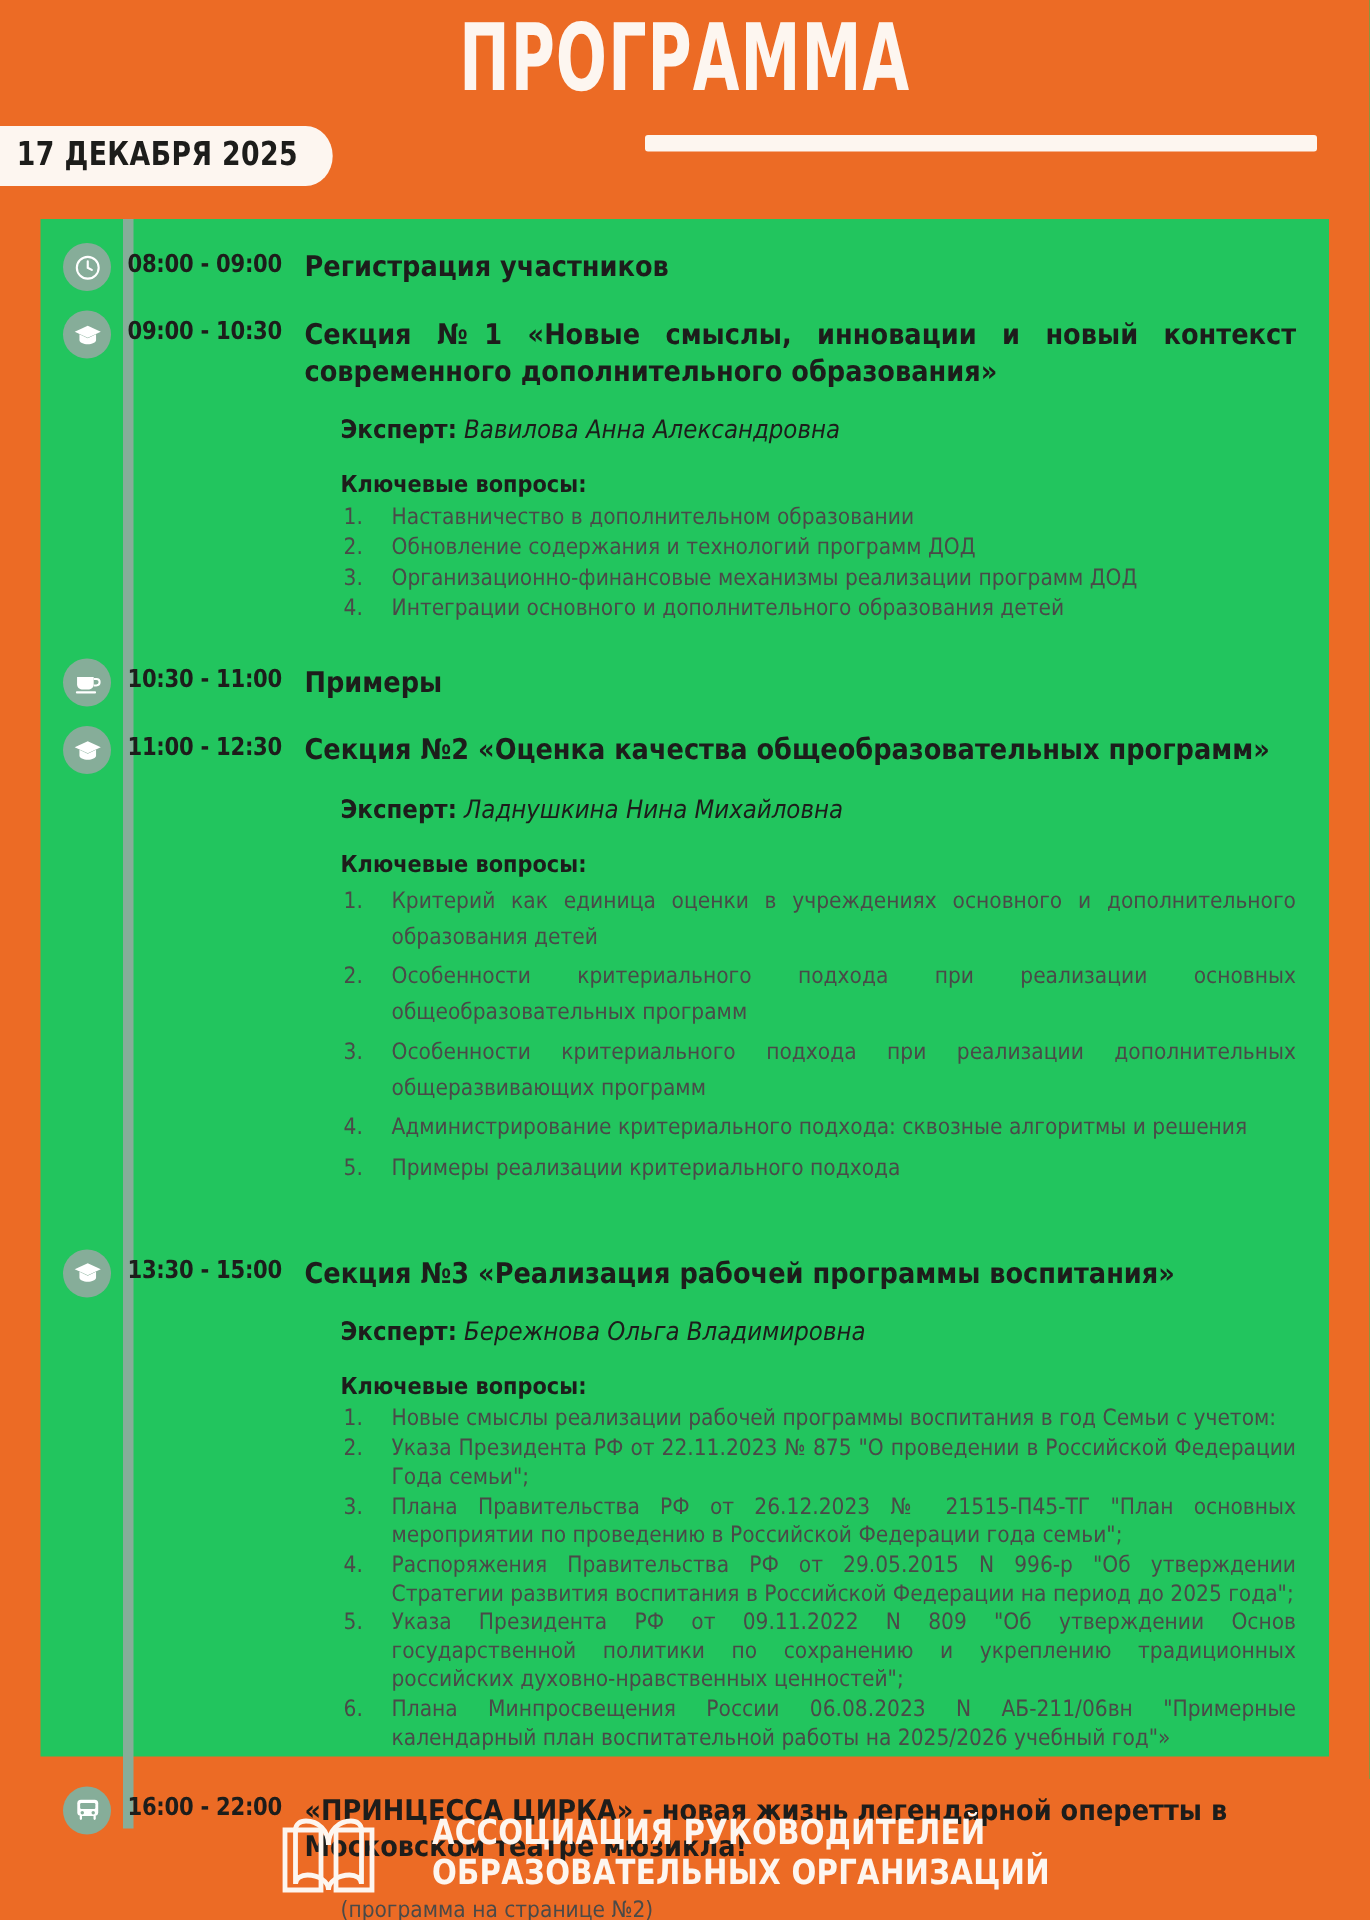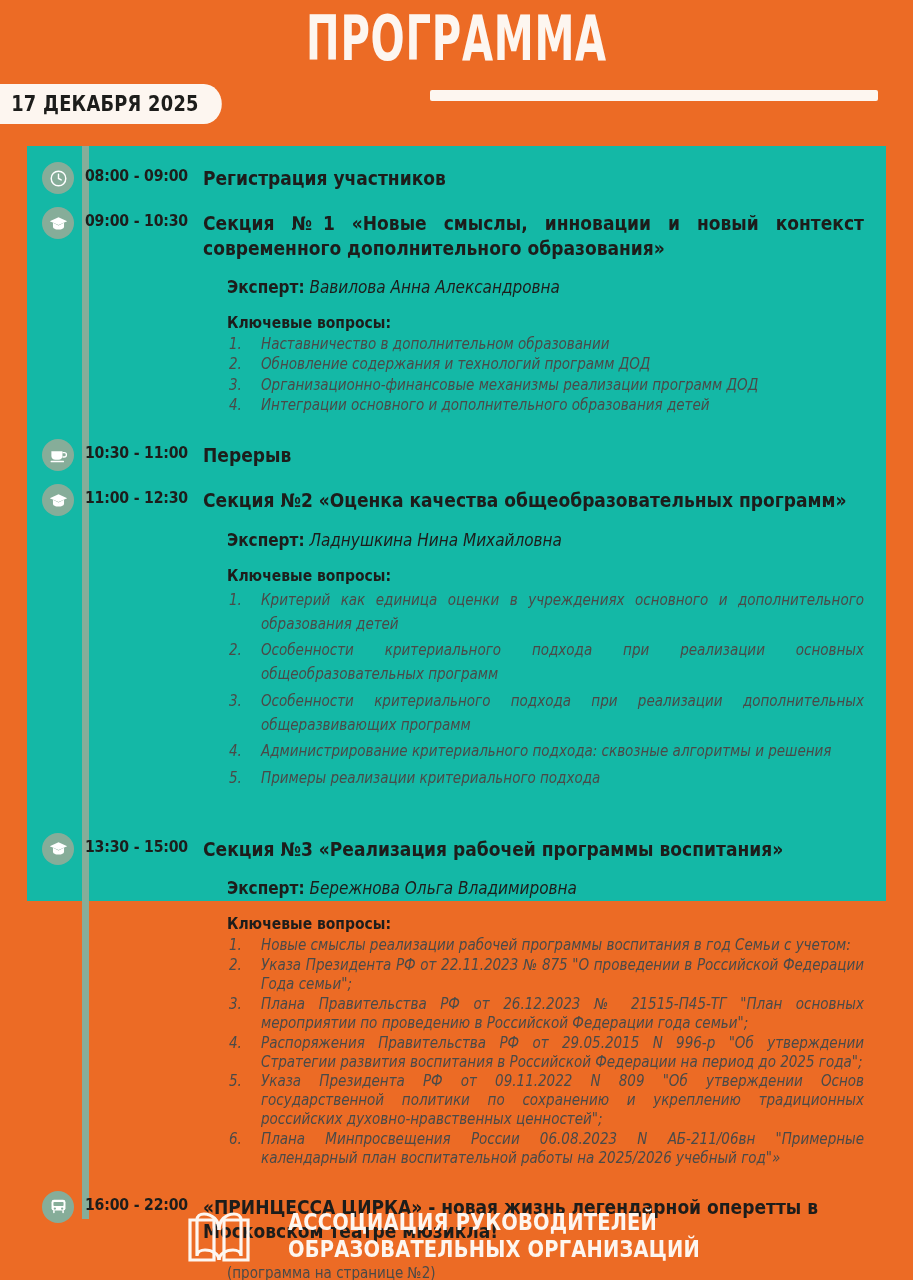--- a/index.html
+++ b/index.html
@@ -39,22 +39,22 @@
     transform:scaleX(.9);
     transform-origin:left center;
     letter-spacing:.3px;
     font-family:"DejaVu Sans Condensed","Liberation Sans",sans-serif;
     white-space:nowrap;
   }
 
   
   .card{
     position:absolute;left:27px;top:146px;
-    width:859px;height:755px;
-    background:#14b8a6;
+    width:859px;height:1025px;
+    background:#22c55e;
     box-sizing:border-box;
   }
 
   
   .rail{
     position:absolute;left:55px;top:0px;
     width:7px;height:952px;
     background:#86ad99;
   }
 
@@ -135,21 +135,20 @@
   }
   ol.kq li{
     counter-increment:kq;
     position:relative;
     padding-left:34px;
     font-size:15px;
     color:#4a4a48;
     line-height:1.30;
     margin-bottom:1px;
     font-family:"DejaVu Sans Condensed","Liberation Sans",sans-serif;
-    font-style:italic;
   }
   ol.kq li:before{
     content:counter(kq) ".";
     position:absolute;left:2px;top:0;
     color:#4a4a48;
   }
   ol.kq.loose li{line-height:1.62;margin-bottom:2px;text-align:justify;}
   ol.kq.tight li{line-height:1.26;text-align:justify;}
 
   .note{
@@ -229,21 +228,21 @@
       <div class="row">
         <div class="row-head">
           <div class="bubble">
             <svg viewBox="0 0 24 24" width="19" height="19" fill="#ffffff">
               <path d="M3 8 H17 V14 C17 16.8 14.8 18.6 12 18.6 H8 C5.2 18.6 3 16.8 3 14 Z"></path>
               <path d="M17 9.6 H19.2 C21 9.6 22 10.8 22 12.3 C22 13.9 21 15.1 19.2 15.1 H17" fill="none" stroke="#ffffff" stroke-width="1.7"></path>
               <rect x="2" y="20" width="17" height="1.9" rx=".9"></rect>
             </svg>
           </div>
           <div class="time">10:30 - 11:00</div>
-          <div class="title plain">Перерыв</div>
+          <div class="title plain">Примеры</div>
         </div>
         <div class="gap-md"></div>
       </div>
       <div class="row">
         <div class="row-head">
           <div class="bubble">
             <svg viewBox="0 0 24 24" width="19" height="19" fill="#ffffff">
               <path d="M12 4 L23 9 L12 14 L1 9 Z"></path>
               <path d="M5 11.2 V16 C5 18.2 8.4 19.6 12 19.6 C15.6 19.6 19 18.2 19 16 V11.2 L12 14.6 Z"></path>
             </svg>

